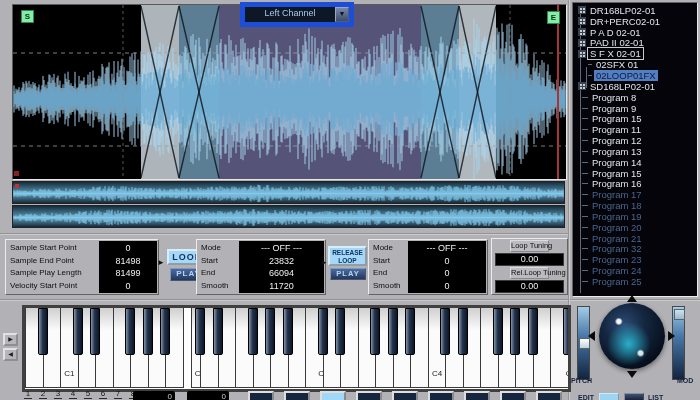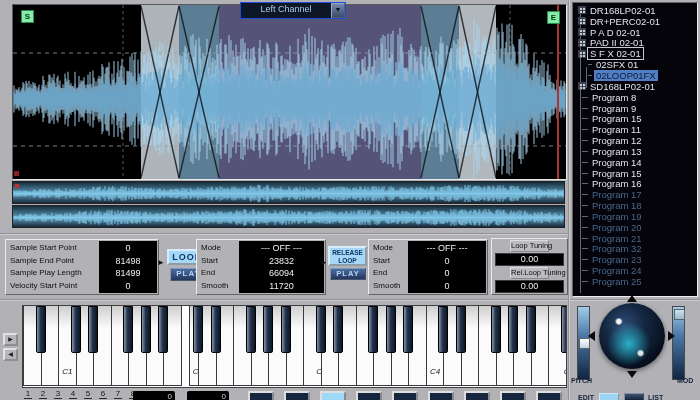--- a/index.html
+++ b/index.html
@@ -9,21 +9,21 @@
 
   
   .wave-display{position:absolute;left:12px;top:4px;width:553px;height:174px;background:#000;
     border:1px solid;border-color:#5a5a5a #e6e6e6 #e6e6e6 #5a5a5a;}
   .wave-display svg{position:absolute;left:0;top:0;}
   .marker{position:absolute;width:11px;height:11px;background:#86ecaa;border:1px solid #2a8850;
     color:#07320f;font-size:8px;font-weight:bold;text-align:center;line-height:11px;z-index:4;}
   .m-s{left:8px;top:5px;} .m-e{left:534px;top:6px;}
   .redsq{position:absolute;width:5px;height:5px;background:#8a2020;z-index:4;}
   .chan{position:absolute;left:240px;top:2px;width:104px;height:15px;display:flex;z-index:6;
-    background:#0d1726;border:1px solid #1d4ed8;}
+    background:#0d1726;border:5px solid #1d4ed8;}
   .chan-label{flex:1;color:#a9c9e9;font-size:9px;line-height:13px;text-align:center;}
   .chan-btn{width:14px;background:linear-gradient(#7888a8,#3c4c6c);border:1px outset #9aa8c0;
     color:#0b1322;font-size:7px;line-height:11px;text-align:center;box-sizing:border-box;}
 
   
   .ov-strip{position:absolute;left:12px;width:553px;height:23px;border:1px solid #222;box-sizing:border-box;
     background:linear-gradient(180deg,#142c3b 0%,#4d7f99 42%,#66a0ba 55%,#15293a 100%);}
   .ov1{top:181px;} .ov2{top:205px;}
   .ov-red{position:absolute;left:2px;top:2px;width:4px;height:4px;background:#c23030;}
 
@@ -72,21 +72,21 @@
     linear-gradient(90deg,#39424e 1px,transparent 1px);background-size:3px 3px;}
   .pl-tick{width:6px;height:1px;background:#5e6a7c;margin:0 2px 0 7px;flex:none;}
   .child .pl-tick{margin-left:13px;width:4px;}
   .pl-label{padding:0 2px;}
   .sel .pl-label{background:#527fc4;color:#0a1a3a;}
   .foc .pl-label{outline:1px solid #c4c9d2;}
   .dim{color:#48688e;}
 
   
   #kbd{position:absolute;left:22px;top:305px;width:543px;height:81px;background:#fff;
-    border:1px solid #404040;overflow:hidden;font-style:italic;}
+    border:3px solid #404040;overflow:hidden;}
   .wkey{position:absolute;top:0;height:80px;background:linear-gradient(180deg,#cfcfcf,#fbfbfb 28%);
     border:1px solid #3a3a3a;border-top:none;box-sizing:border-box;}
   .bkey{position:absolute;top:0;height:47px;width:10px;border:1px solid #000;border-radius:0 0 2px 2px;
     background:linear-gradient(90deg,#8494aa,#24334c 45%,#0c1626);box-sizing:border-box;z-index:2;}
   .klabel{position:absolute;bottom:9px;width:100%;text-align:center;font-size:8px;color:#1a1a1a;}
   .side-btn{position:absolute;left:3px;width:15px;height:13px;background:#b6b6ba;
     border:2px outset #e2e2e2;font-size:6px;line-height:8px;text-align:center;color:#1c1c1c;box-sizing:border-box;}
   #numrow{position:absolute;left:24px;top:389px;display:flex;gap:7px;}
   .num{font-size:8px;color:#141414;border-bottom:1px solid #2a2a2a;width:8px;text-align:center;}
   .bb-box{position:absolute;top:391px;width:42px;height:12px;background:#000;border-radius:2px;

